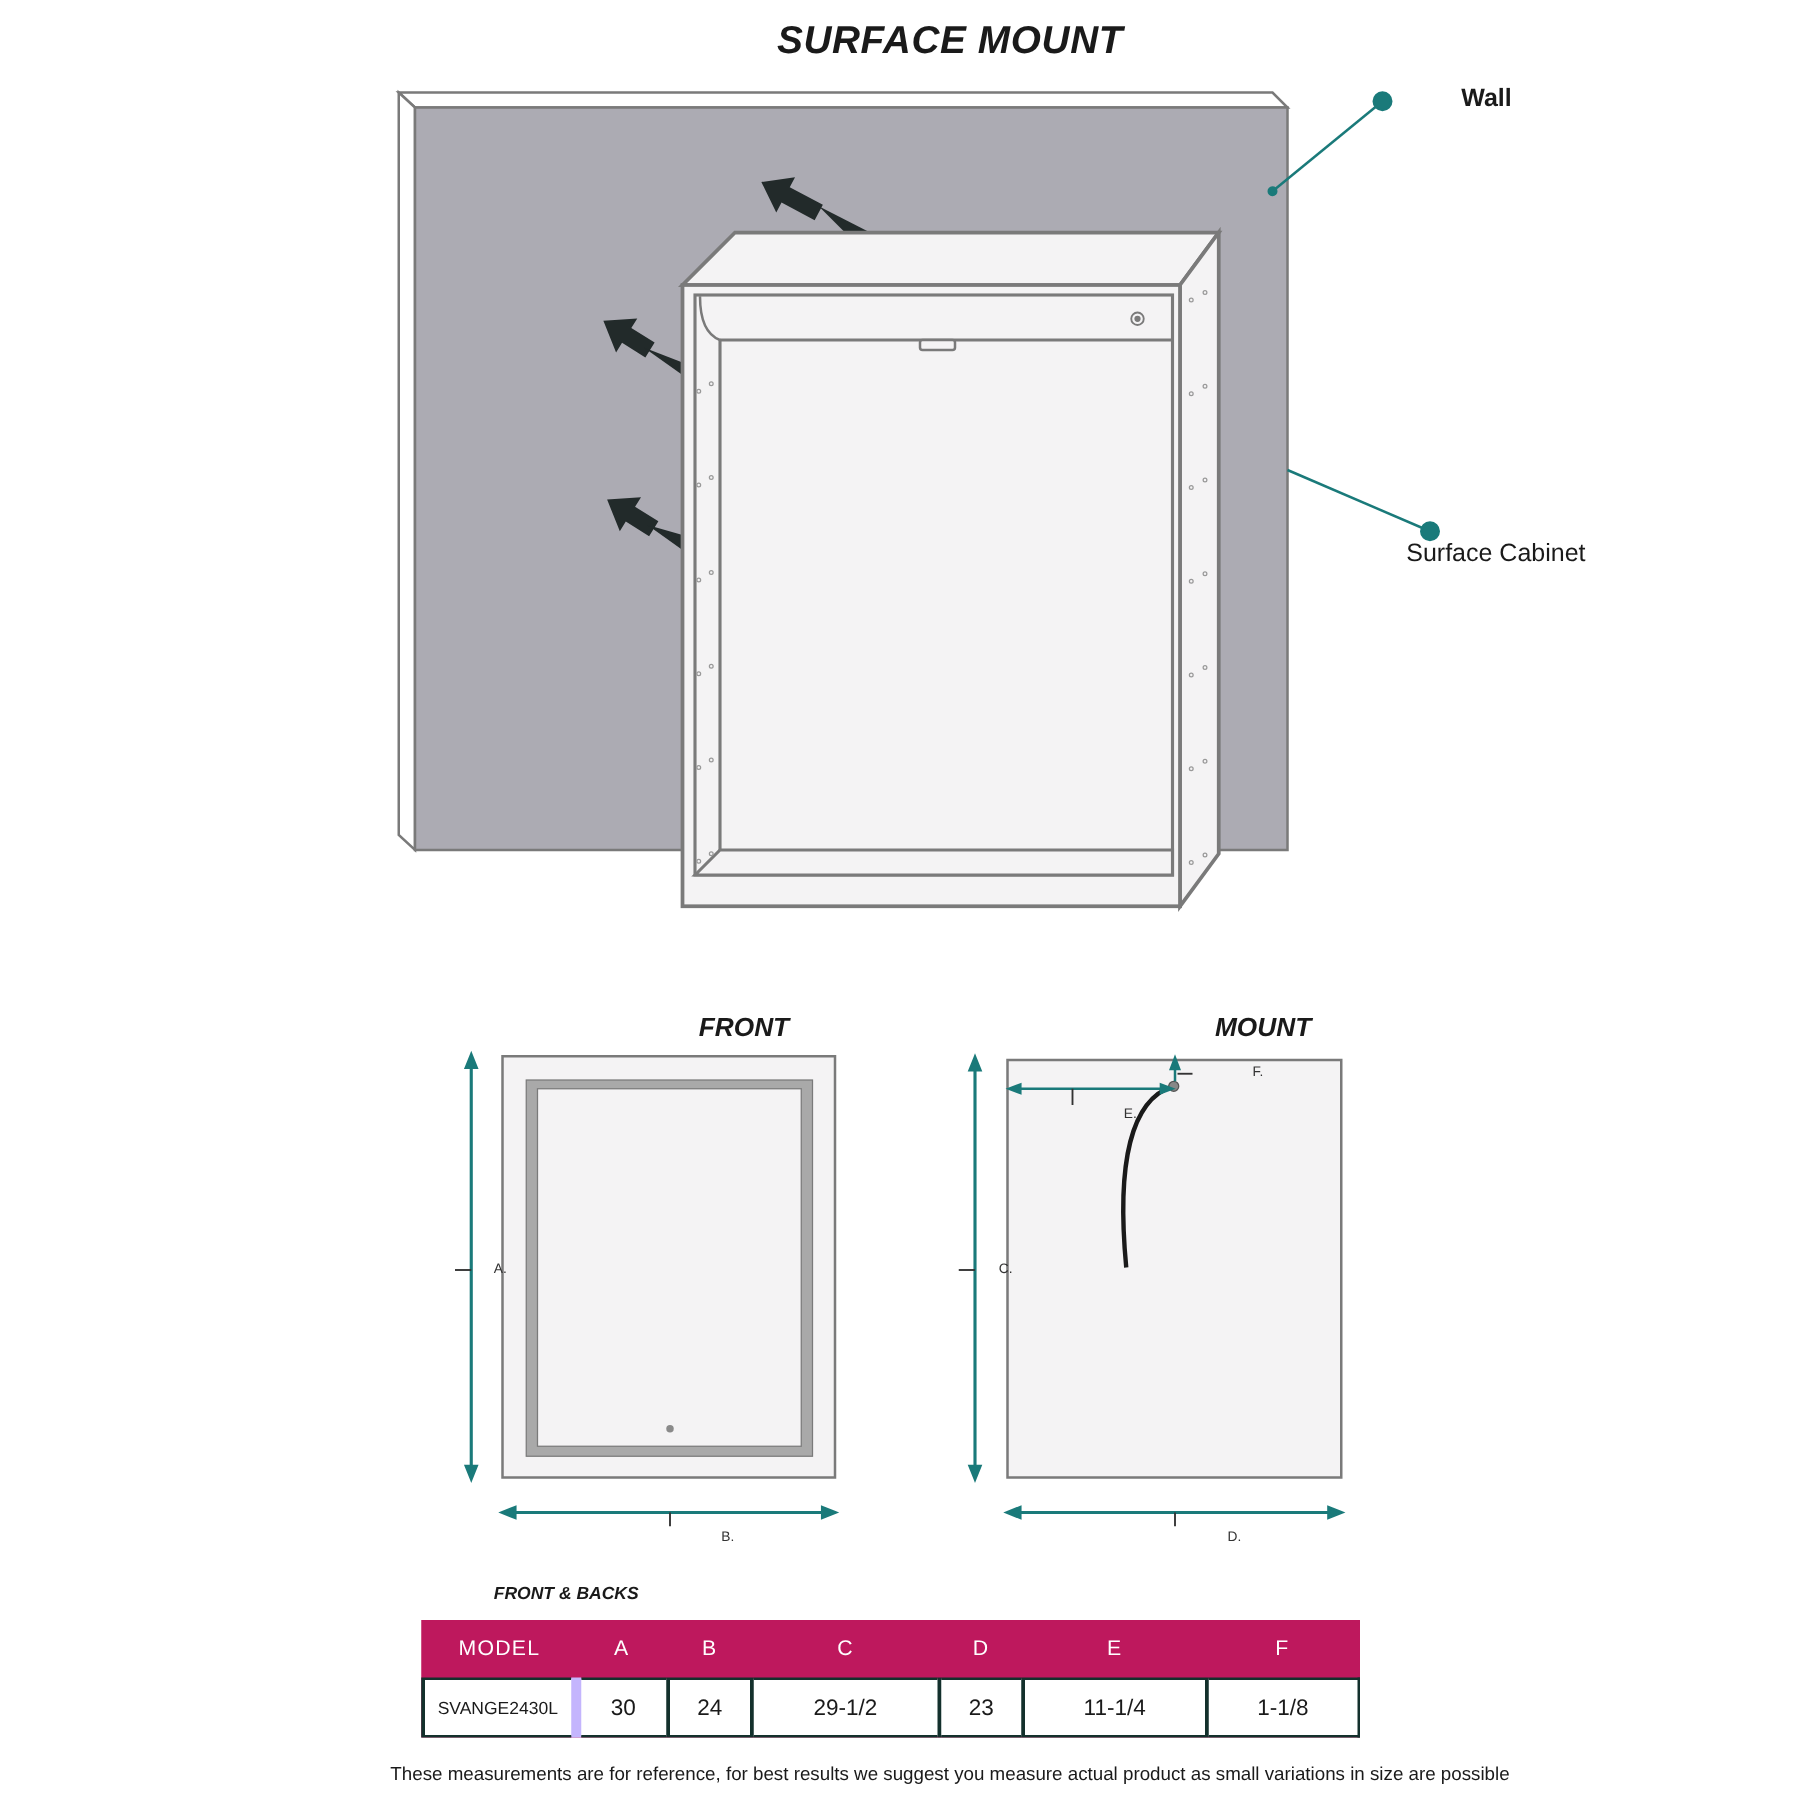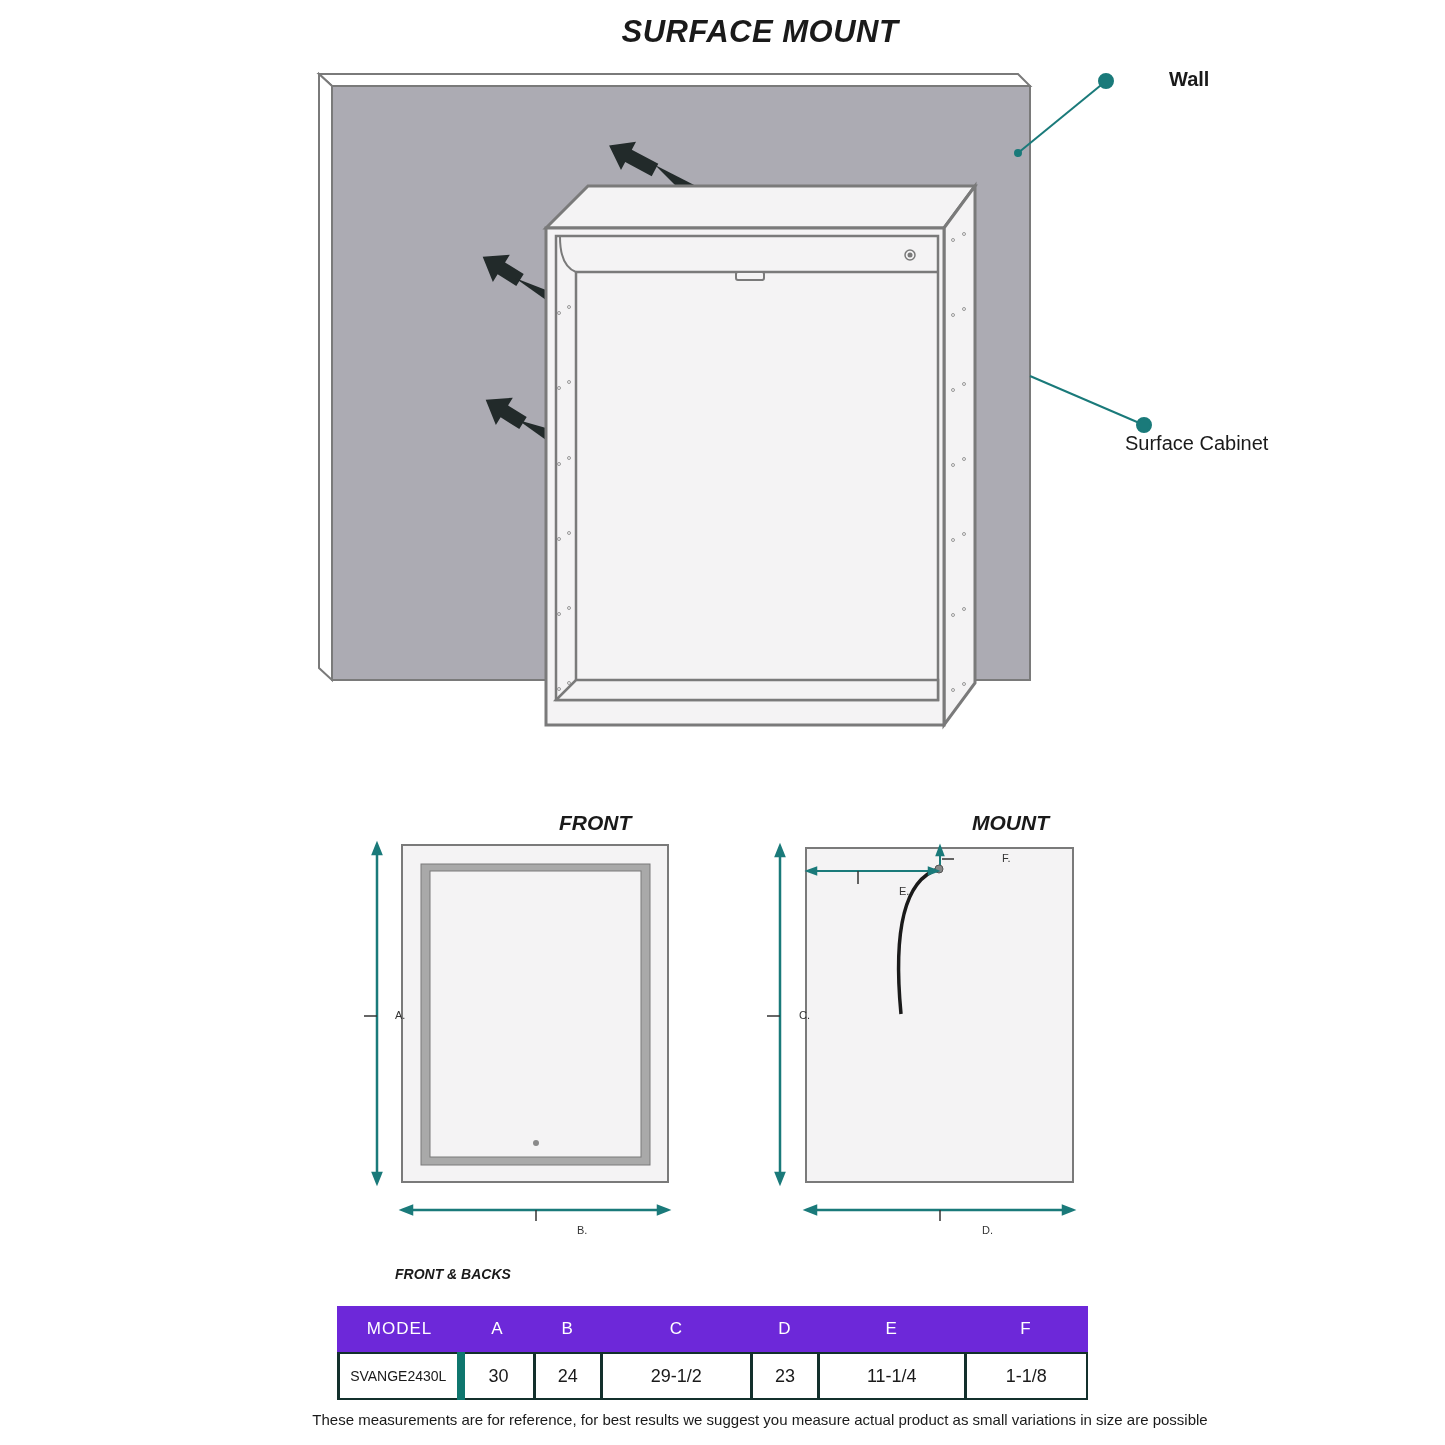--- a/index.html
+++ b/index.html
@@ -4,24 +4,24 @@
 <style>
   html, body { margin: 0; padding: 0; background: #ffffff; }
   body { width: 1445px; height: 1445px; position: relative; overflow: hidden; font-family: "Liberation Sans", sans-serif; color: #1a1a1a; }
   .abs { position: absolute; padding-left: 45px; }
   .title { left: 0; width: 1430px; top: 14px; text-align: center; font-size: 31px; font-weight: bold; font-style: italic; letter-spacing: 0.5px; }
   .callout { font-size: 20px; color: #1a1a1a; }
   .view-title { font-size: 21px; font-weight: bold; font-style: italic; margin-left: 14px; }
   .dimlbl { font-size: 11px; color: #333; }
   svg.diagram { position: absolute; left: 0; top: 0; }
   .table-title { left: 350px; top: 1266px; font-size: 14px; font-weight: bold; font-style: italic; }
-  table.dims { position: absolute; left: 337px; top: 1296px; width: 751px; border-collapse: collapse; background: #6d28d9; margin-top: 10px; }
+  table.dims { position: absolute; left: 337px; top: 1296px; width: 751px; border-collapse: collapse; background: #be185d; }
   table.dims th { color: #ffffff; font-weight: normal; font-size: 17px; letter-spacing: 1px; height: 44px; text-align: center; }
   table.dims td { background: #ffffff; font-size: 18px; height: 42px; text-align: center; border: 2px solid #13302c; border-left-width: 3px; }
-  table.dims td.model { font-size: 14px; border-right: 8px solid #0f766e; }
+  table.dims td.model { font-size: 14px; border-right: 8px solid #c4b5fd; }
   .disclaimer { left: 0; width: 1430px; top: 1411px; text-align: center; font-size: 15px; }
 </style>
 </head>
 <body>
 
 <div class="abs title">SURFACE MOUNT</div>
 
 <svg class="diagram" width="1445" height="1445">
 
   <g>

